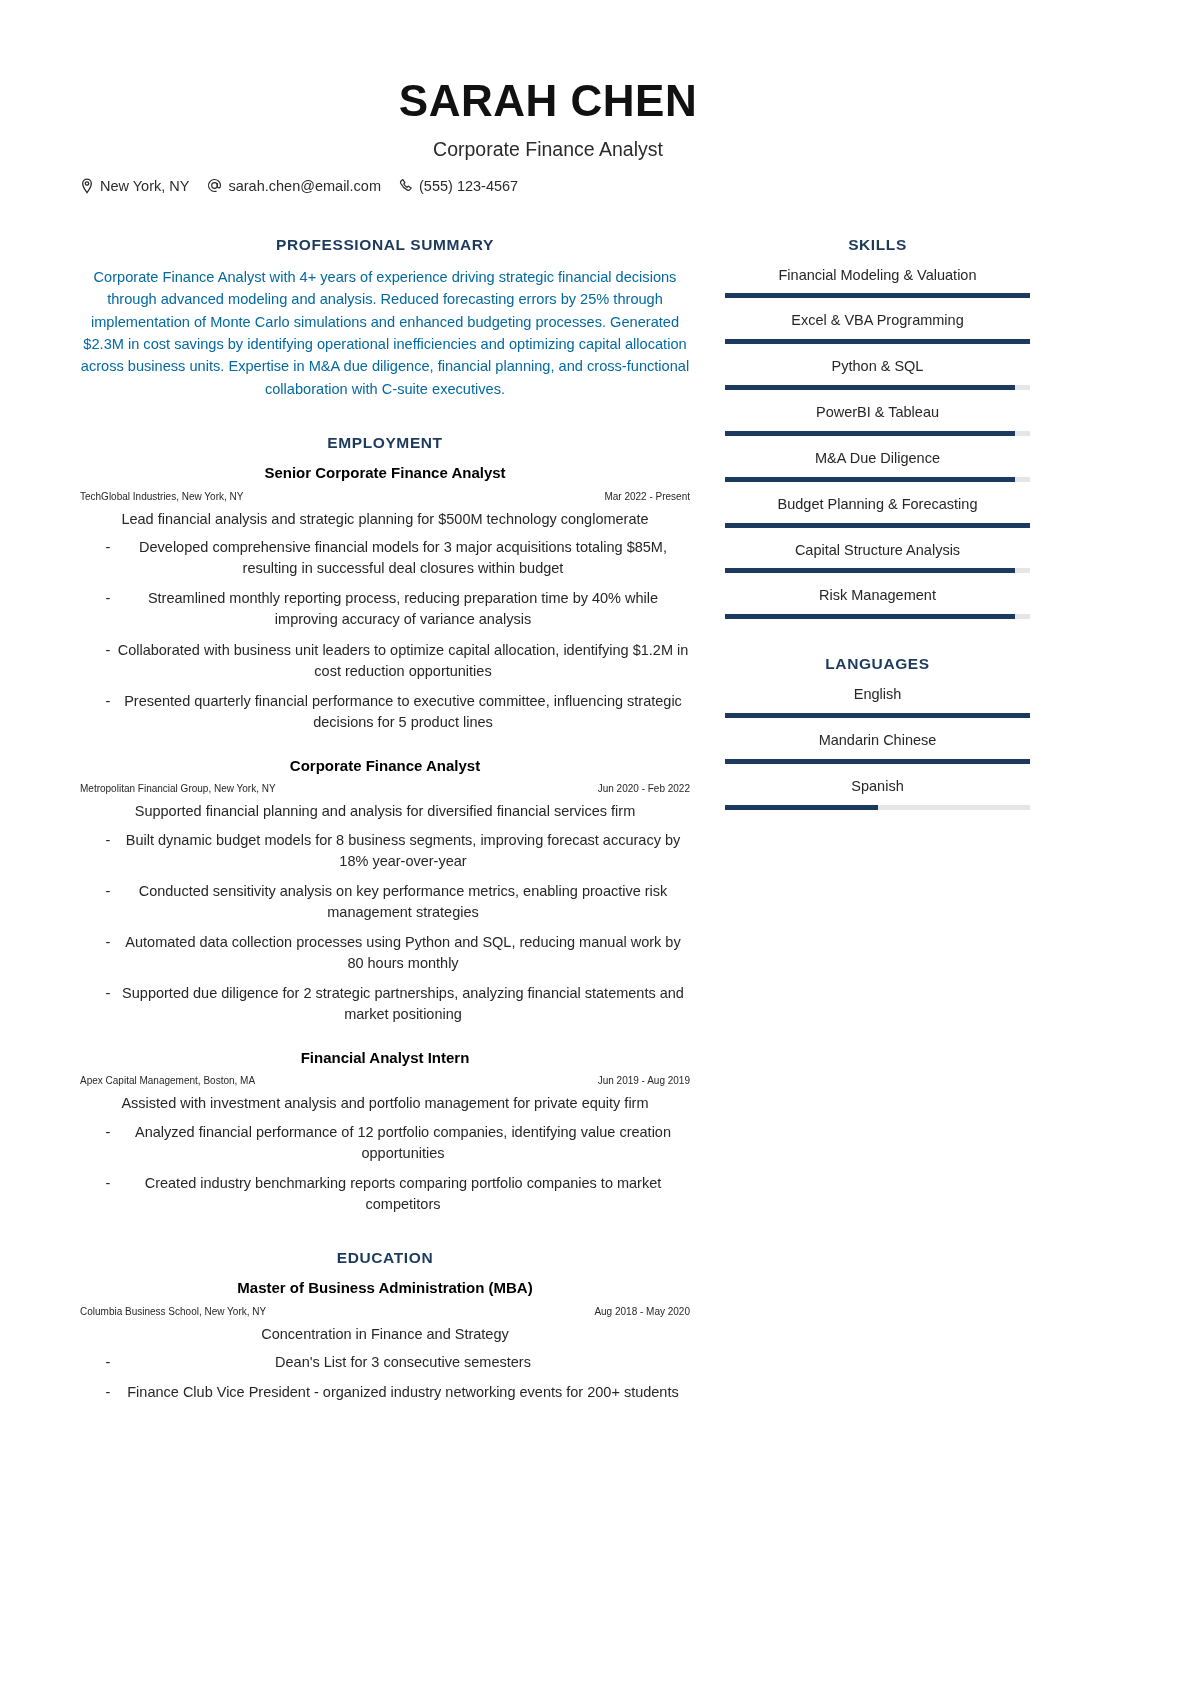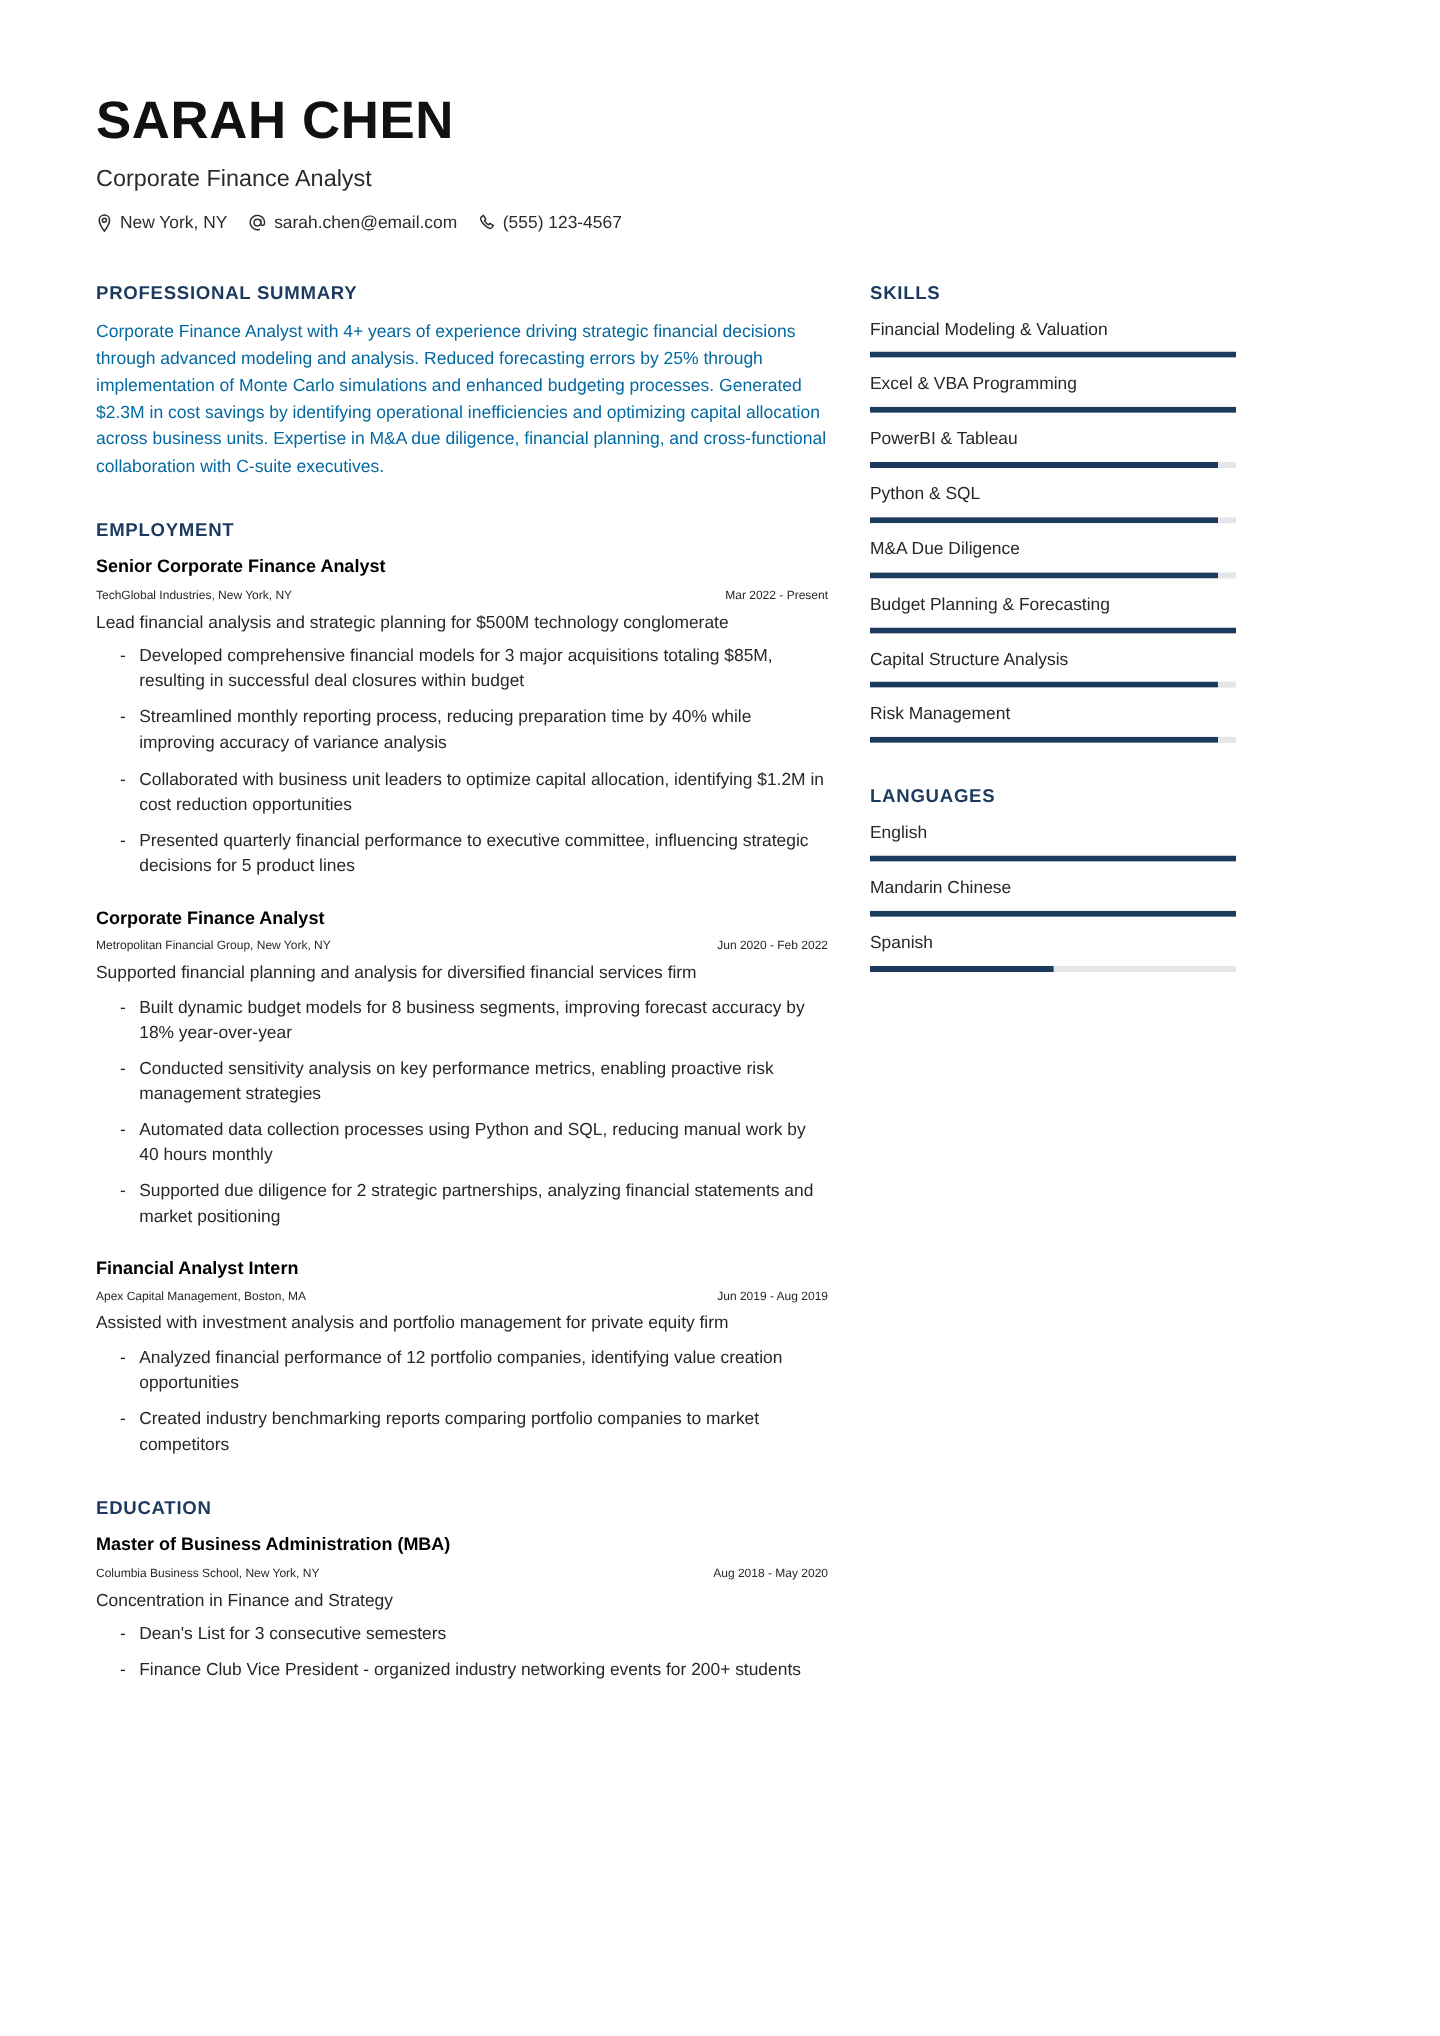--- a/index.html
+++ b/index.html
@@ -13,20 +13,21 @@
     -webkit-font-smoothing: antialiased;
   }
   .page {
     position: relative;
     width: 1096px;
     height: 1697px;
     background: #ffffff;
     box-sizing: border-box;
     padding: 78px 80px 0 80px;
     overflow: hidden;
+    text-align: center;
   }
 
   
   .name {
     font-size: 44px;
     font-weight: bold;
     letter-spacing: 0.5px;
     color: #111111;
     line-height: 1.05;
     margin: 0 0 14px 0;
@@ -240,21 +241,21 @@
                 <div class="bullet">
                   <span class="bullet-marker">-</span>
                   <span class="bullet-text">Built dynamic budget models for 8 business segments, improving forecast accuracy by 18% year-over-year</span>
                 </div>
                 <div class="bullet">
                   <span class="bullet-marker">-</span>
                   <span class="bullet-text">Conducted sensitivity analysis on key performance metrics, enabling proactive risk management strategies</span>
                 </div>
                 <div class="bullet">
                   <span class="bullet-marker">-</span>
-                  <span class="bullet-text">Automated data collection processes using Python and SQL, reducing manual work by 40 hours monthly</span>
+                  <span class="bullet-text">Automated data collection processes using Python and SQL, reducing manual work by 80 hours monthly</span>
                 </div>
                 <div class="bullet">
                   <span class="bullet-marker">-</span>
                   <span class="bullet-text">Supported due diligence for 2 strategic partnerships, analyzing financial statements and market positioning</span>
                 </div>
               </div>
             </div>
             <div class="entry">
               <div class="entry-title">Financial Analyst Intern</div>
               <div class="entry-meta">
@@ -313,27 +314,27 @@
                 <div class="meter-fill" style="width: 100%; background: rgb(28, 58, 94);"></div>
               </div>
             </div>
             <div class="meter-row">
               <div class="meter-label">Excel &amp; VBA Programming</div>
               <div class="meter-track" style="background: rgb(228, 230, 232);">
                 <div class="meter-fill" style="width: 100%; background: rgb(28, 58, 94);"></div>
               </div>
             </div>
             <div class="meter-row">
+              <div class="meter-label">Python &amp; SQL</div>
+              <div class="meter-track" style="background: rgb(228, 230, 232);">
+                <div class="meter-fill" style="width: 95%; background: rgb(28, 58, 94);"></div>
+              </div>
+            </div>
+            <div class="meter-row">
               <div class="meter-label">PowerBI &amp; Tableau</div>
-              <div class="meter-track" style="background: rgb(228, 230, 232);">
-                <div class="meter-fill" style="width: 95%; background: rgb(28, 58, 94);"></div>
-              </div>
-            </div>
-            <div class="meter-row">
-              <div class="meter-label">Python &amp; SQL</div>
               <div class="meter-track" style="background: rgb(228, 230, 232);">
                 <div class="meter-fill" style="width: 95%; background: rgb(28, 58, 94);"></div>
               </div>
             </div>
             <div class="meter-row">
               <div class="meter-label">M&amp;A Due Diligence</div>
               <div class="meter-track" style="background: rgb(228, 230, 232);">
                 <div class="meter-fill" style="width: 95%; background: rgb(28, 58, 94);"></div>
               </div>
             </div>

